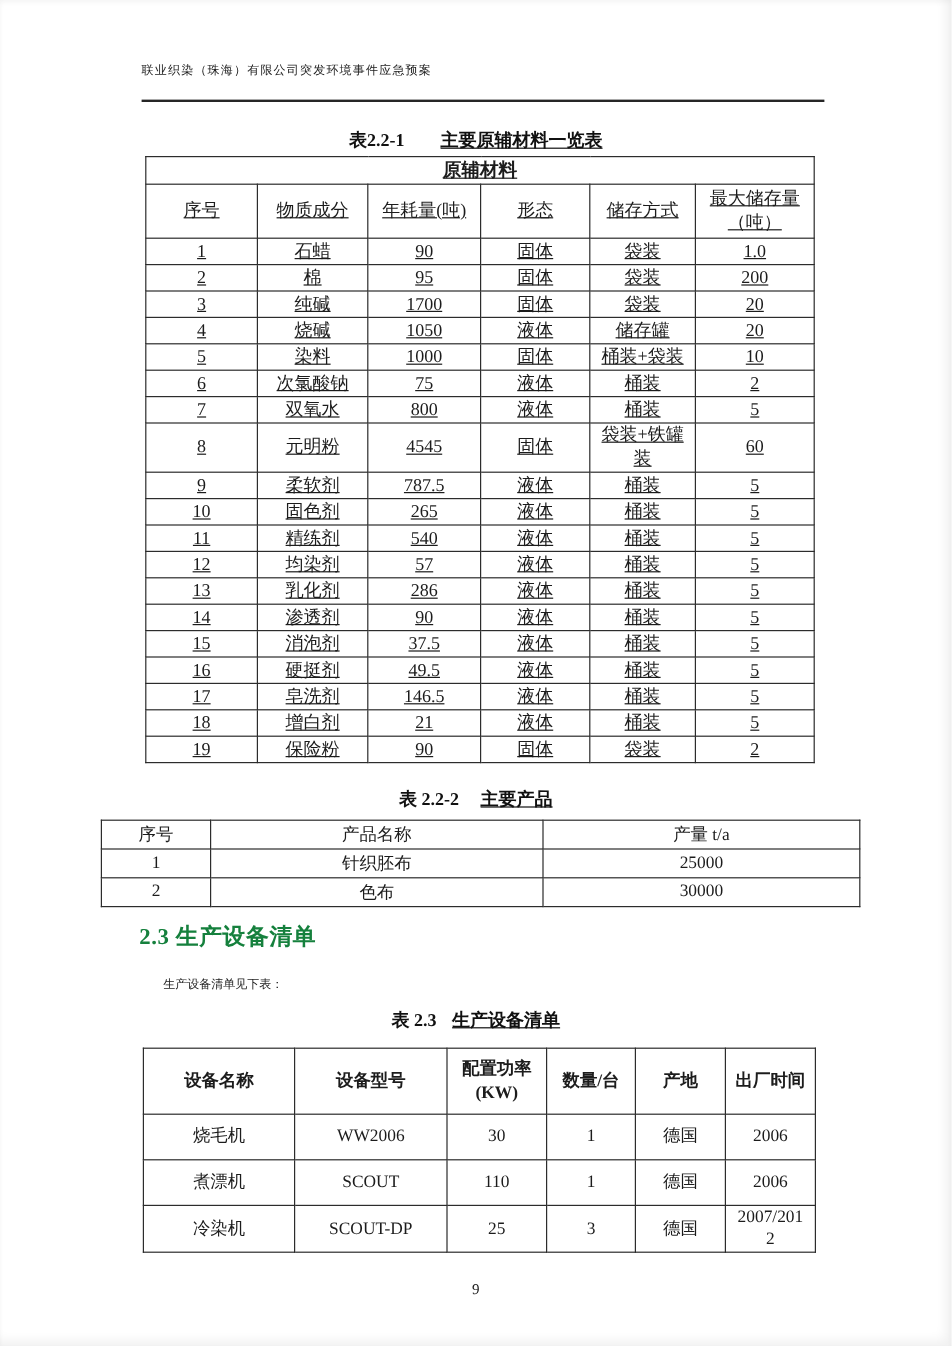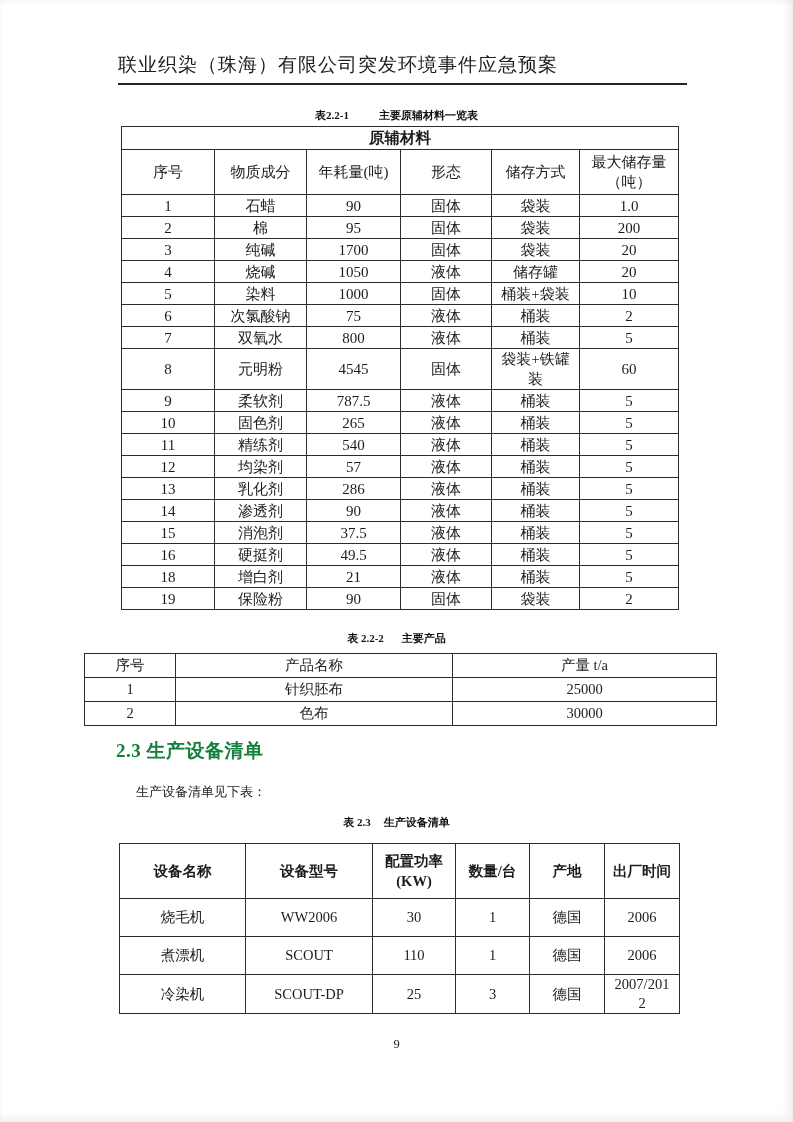--- a/index.html
+++ b/index.html
@@ -8,53 +8,53 @@
     font-family:"Liberation Serif","DejaVu Serif",serif;color:#1c1c1c;
     overflow:hidden;
   }
   .page{
     position:absolute;inset:0;
     box-shadow:inset -5px -5px 9px rgba(0,0,0,0.06), inset 0 2px 4px rgba(0,0,0,0.04);
     pointer-events:none;
   }
   .doc-header{
     margin:52px 106px 0 118px;
-    font-size:19px;letter-spacing:1px;
-    padding-bottom:5px;border-bottom:2px solid #262626;font-family:Liberation Serif, serif;
+    font-size:10px;letter-spacing:1px;
+    padding-bottom:17px;border-bottom:2px solid #262626;font-family:Liberation Serif, serif;
   }
   .caption{
-    text-align:center;font-weight:bold;font-size:11px;color:#111;
+    text-align:center;font-weight:bold;font-size:15px;color:#111;text-decoration:underline;
   }
   .caption-materials{margin-top:23px;}
   .caption-products{margin-top:21px;}
   .caption-equipment{margin-top:14px;}
   .caption .cap-no{display:inline-block;}
   .caption-materials .cap-no{margin-right:30px;}
   .caption-products .cap-no{margin-right:18px;}
   .caption-equipment .cap-no{margin-right:13px;}
   table{border-collapse:collapse;table-layout:fixed;}
   th,td{
     border:1px solid #2c2c2c;text-align:center;vertical-align:middle;
     padding:0 3px;font-weight:normal;overflow:hidden;
   }
   
-  table.materials{width:557px;margin:3px 0 0 121px;font-size:15px;}
+  table.materials{width:557px;margin:3px 0 0 121px;font-size:15px;text-decoration:underline;}
   .materials .group-row th{font-weight:bold;font-size:15.5px;height:22px;}
   .materials .cols th{height:44px;line-height:20px;}
   .materials tbody td{height:21px;line-height:20px;}
   
   table.products{width:632px;margin:7px 0 0 84px;font-size:14.5px;}
   .products .cols th{height:23px;}
   .products tbody td{height:23px;}
   
   .section-heading{
     margin:12px 0 0 116px;font-size:19px;font-weight:bold;color:#15803d;
     letter-spacing:0.5px;
   }
-  .section-intro{margin:19px 0 0 136px;font-size:13px;}
+  .section-intro{margin:19px 0 0 136px;font-size:10px;}
   
   table.equipment{width:560px;margin:13px 0 0 119px;font-size:14.5px;}
   .equipment .cols th{font-weight:bold;height:54px;line-height:20px;padding:0 6px;}
   .equipment tbody td{height:37px;line-height:19px;padding:0 6px;word-break:break-all;}
   .page-number{text-align:center;margin-top:23px;font-size:12.5px;}
 </style>
 </head>
 <body>
 
 <div class="page"></div>
@@ -212,20 +212,28 @@
       </tr>
       <tr>
         <td>16</td>
         <td>硬挺剂</td>
         <td>49.5</td>
         <td>液体</td>
         <td>桶装</td>
         <td>5</td>
       </tr>
       <tr>
+        <td>17</td>
+        <td>皂洗剂</td>
+        <td>146.5</td>
+        <td>液体</td>
+        <td>桶装</td>
+        <td>5</td>
+      </tr>
+      <tr>
         <td>18</td>
         <td>增白剂</td>
         <td>21</td>
         <td>液体</td>
         <td>桶装</td>
         <td>5</td>
       </tr>
       <tr>
         <td>19</td>
         <td>保险粉</td>

